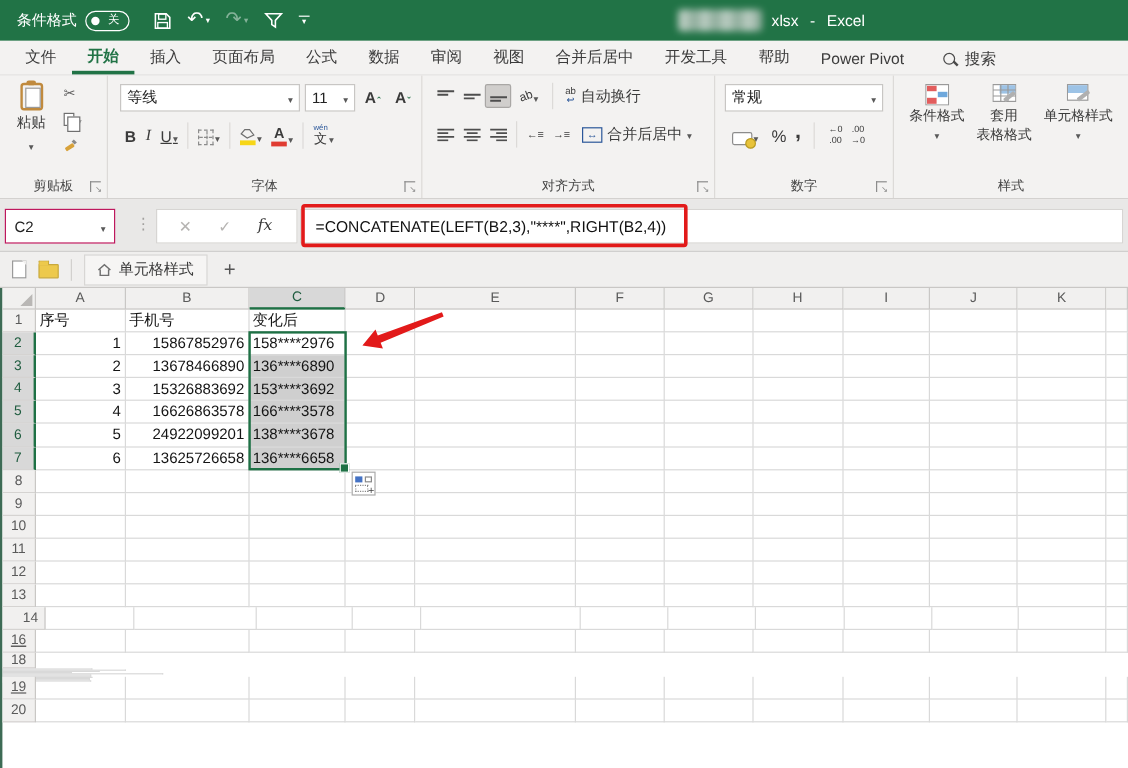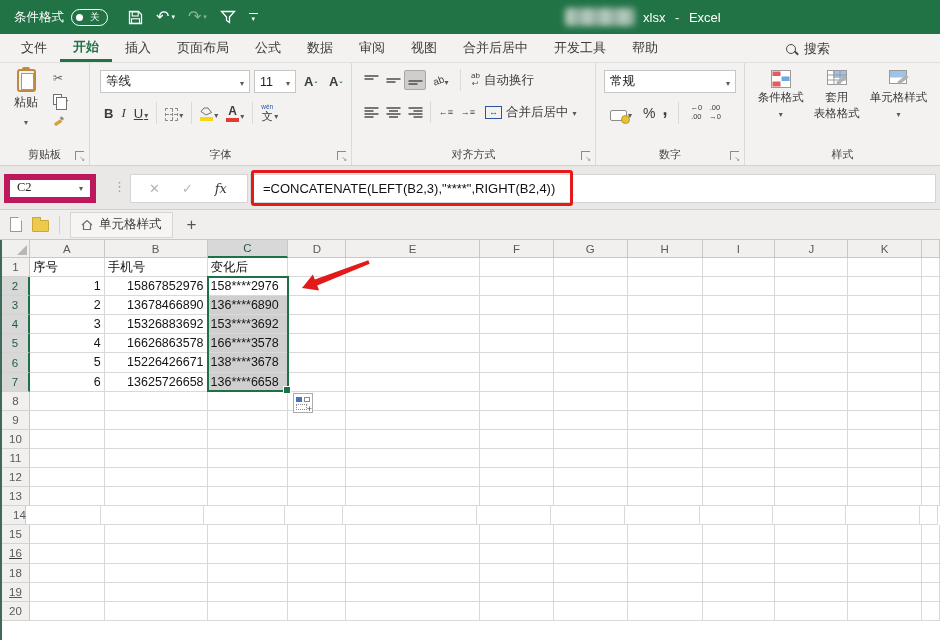--- a/index.html
+++ b/index.html
@@ -99,21 +99,21 @@
   .ico-dec { display:flex; flex-direction:column; align-items:center; font-size:7.5px; line-height:1.15; color:#3b3b3b; cursor:pointer; }
   .dec-inc::before { content:"←0"; } .dec-inc::after { content:".00"; }
   .dec-dec::before { content:".00"; } .dec-dec::after { content:"→0"; }
 
   
   .styles-wrap { display:flex; justify-content:center; gap:10px; padding-top:7px; }
   .stylebtn { display:flex; flex-direction:column; align-items:center; gap:2px; font-size:11.5px; color:#3b3b3b; cursor:pointer; line-height:1.25; text-align:center; }
 
   
   .fbar { position:absolute; top:166px; left:0; width:940px; height:44px; background:#e9e8e7; border-bottom:1px solid #d0cfce; }
-  .namebox { position:absolute; left:4px; top:8px; width:92px; height:29px; background:#fff; border:6px solid #be185d; display:flex; justify-content:space-between; padding:0 7px; font-size:12.5px; color:#222;font-family:Liberation Serif, serif; }
+  .namebox { position:absolute; left:4px; top:8px; width:92px; height:29px; background:#fff; border:1px solid #be185d; display:flex; align-items:center; justify-content:space-between; padding:0 7px; font-size:12.5px; color:#222; }
   .fdots { position:absolute; left:113px; top:13px; color:#a2a09e; font-size:13px; }
   .fxstrip { position:absolute; left:130px; top:8px; width:118px; height:29px; background:#fff; border:1px solid #d7d5d3; display:flex; align-items:center; gap:22px; padding-left:18px; }
   .fx-x,.fx-ok { color:#b6b4b2; font-size:13px; }
   .fx-fx { font-family:"DejaVu Serif","Liberation Serif",serif; font-style:italic; font-size:13px; color:#3b3b3b; }
   .ffield { position:absolute; left:250px; top:8px; width:686px; height:29px; background:#fff; border:1px solid #d7d5d3; display:flex; align-items:center; padding-left:12px; font-size:13px; color:#111; }
   .redbox { position:absolute; left:251px; top:4px; width:322px; height:36px; border:3px solid #e21a1a; border-radius:3px; pointer-events:none; }
 
   
   .doctabs { position:absolute; top:210px; left:0; width:940px; height:30px; background:#f0efee; border-bottom:1px solid #c9c7c5; display:flex; align-items:center; padding-left:10px; gap:10px; }
   .page-ico { width:12px; height:15px; background:#fff; border:1px solid #9a9a9a; position:relative; cursor:pointer; }
@@ -198,20 +198,21 @@
     <span class="rtab active">开始</span>
     <span class="rtab">插入</span>
     <span class="rtab">页面布局</span>
     <span class="rtab">公式</span>
     <span class="rtab">数据</span>
     <span class="rtab">审阅</span>
     <span class="rtab">视图</span>
     <span class="rtab">合并后居中</span>
     <span class="rtab">开发工具</span>
     <span class="rtab">帮助</span>
+    <span class="rtab">Power Pivot</span>
   </div>
 <div class="searchbox">
   <span class="mag"></span>
   <span>搜索</span>
 </div>
 
 <div class="ribbon">
 
   <div class="rgroup" style="left:0;width:90px;">
     <div class="clip-wrap">
@@ -541,21 +542,21 @@
       <div class="g-cell" style="width: 74px;"></div>
       <div class="g-cell" style="width: 75px;"></div>
       <div class="g-cell" style="width: 73px;"></div>
       <div class="g-cell" style="width: 73px;"></div>
       <div class="g-cell" style="width: 74px;"></div>
       <div class="g-cell" style="width: 18px;"></div>
     </div>
     <div class="g-row" style="height: 19.1px;">
       <div class="g-rh sel" style="width: 28px;">6</div>
       <div class="g-cell" style="width: 75px; text-align: right;">5</div>
-      <div class="g-cell" style="width: 103px; text-align: right;">15226426671</div>
+      <div class="g-cell" style="width: 103px; text-align: right;">24922099201</div>
       <div class="g-cell tint" style="width: 81px; text-align: left;">138****3678</div>
       <div class="g-cell" style="width: 58px;"></div>
       <div class="g-cell" style="width: 134px;"></div>
       <div class="g-cell" style="width: 74px;"></div>
       <div class="g-cell" style="width: 74px;"></div>
       <div class="g-cell" style="width: 75px;"></div>
       <div class="g-cell" style="width: 73px;"></div>
       <div class="g-cell" style="width: 73px;"></div>
       <div class="g-cell" style="width: 74px;"></div>
       <div class="g-cell" style="width: 18px;"></div>
@@ -659,36 +660,21 @@
       <div class="g-cell" style="width: 134px;"></div>
       <div class="g-cell" style="width: 74px;"></div>
       <div class="g-cell" style="width: 74px;"></div>
       <div class="g-cell" style="width: 75px;"></div>
       <div class="g-cell" style="width: 73px;"></div>
       <div class="g-cell" style="width: 73px;"></div>
       <div class="g-cell" style="width: 74px;"></div>
       <div class="g-cell" style="width: 18px;"></div>
     </div>
     <div class="g-row" style="height: 19.1px;">
-      <div class="g-rh" style="width: 24px; padding-left: 12px;">14</div>
-      <div class="g-cell" style="width: 75px;"></div>
-      <div class="g-cell" style="width: 103px;"></div>
-      <div class="g-cell" style="width: 81px;"></div>
-      <div class="g-cell" style="width: 58px;"></div>
-      <div class="g-cell" style="width: 134px;"></div>
-      <div class="g-cell" style="width: 74px;"></div>
-      <div class="g-cell" style="width: 74px;"></div>
-      <div class="g-cell" style="width: 75px;"></div>
-      <div class="g-cell" style="width: 73px;"></div>
-      <div class="g-cell" style="width: 73px;"></div>
-      <div class="g-cell" style="width: 74px;"></div>
-      <div class="g-cell" style="width: 18px;"></div>
-    </div>
-    <div class="g-row" style="height: 19.1px;">
-      <div class="g-rh" style="width: 28px;">15</div>
+      <div class="g-rh" style="width: 36px; padding-left: 12px;">14</div>
       <div class="g-cell" style="width: 75px;"></div>
       <div class="g-cell" style="width: 103px;"></div>
       <div class="g-cell" style="width: 81px;"></div>
       <div class="g-cell" style="width: 58px;"></div>
       <div class="g-cell" style="width: 134px;"></div>
       <div class="g-cell" style="width: 74px;"></div>
       <div class="g-cell" style="width: 74px;"></div>
       <div class="g-cell" style="width: 75px;"></div>
       <div class="g-cell" style="width: 73px;"></div>
       <div class="g-cell" style="width: 73px;"></div>
@@ -703,21 +689,21 @@
       <div class="g-cell" style="width: 58px;"></div>
       <div class="g-cell" style="width: 134px;"></div>
       <div class="g-cell" style="width: 74px;"></div>
       <div class="g-cell" style="width: 74px;"></div>
       <div class="g-cell" style="width: 75px;"></div>
       <div class="g-cell" style="width: 73px;"></div>
       <div class="g-cell" style="width: 73px;"></div>
       <div class="g-cell" style="width: 74px;"></div>
       <div class="g-cell" style="width: 18px;"></div>
     </div>
-    <div class="g-row" style="height: 19.1px;">
+    <div class="g-row" style="height: 19.1px; flex-direction: column;">
       <div class="g-rh" style="width: 28px;">18</div>
       <div class="g-cell" style="width: 75px;"></div>
       <div class="g-cell" style="width: 103px;"></div>
       <div class="g-cell" style="width: 81px;"></div>
       <div class="g-cell" style="width: 58px;"></div>
       <div class="g-cell" style="width: 134px;"></div>
       <div class="g-cell" style="width: 74px;"></div>
       <div class="g-cell" style="width: 74px;"></div>
       <div class="g-cell" style="width: 75px;"></div>
       <div class="g-cell" style="width: 73px;"></div>

